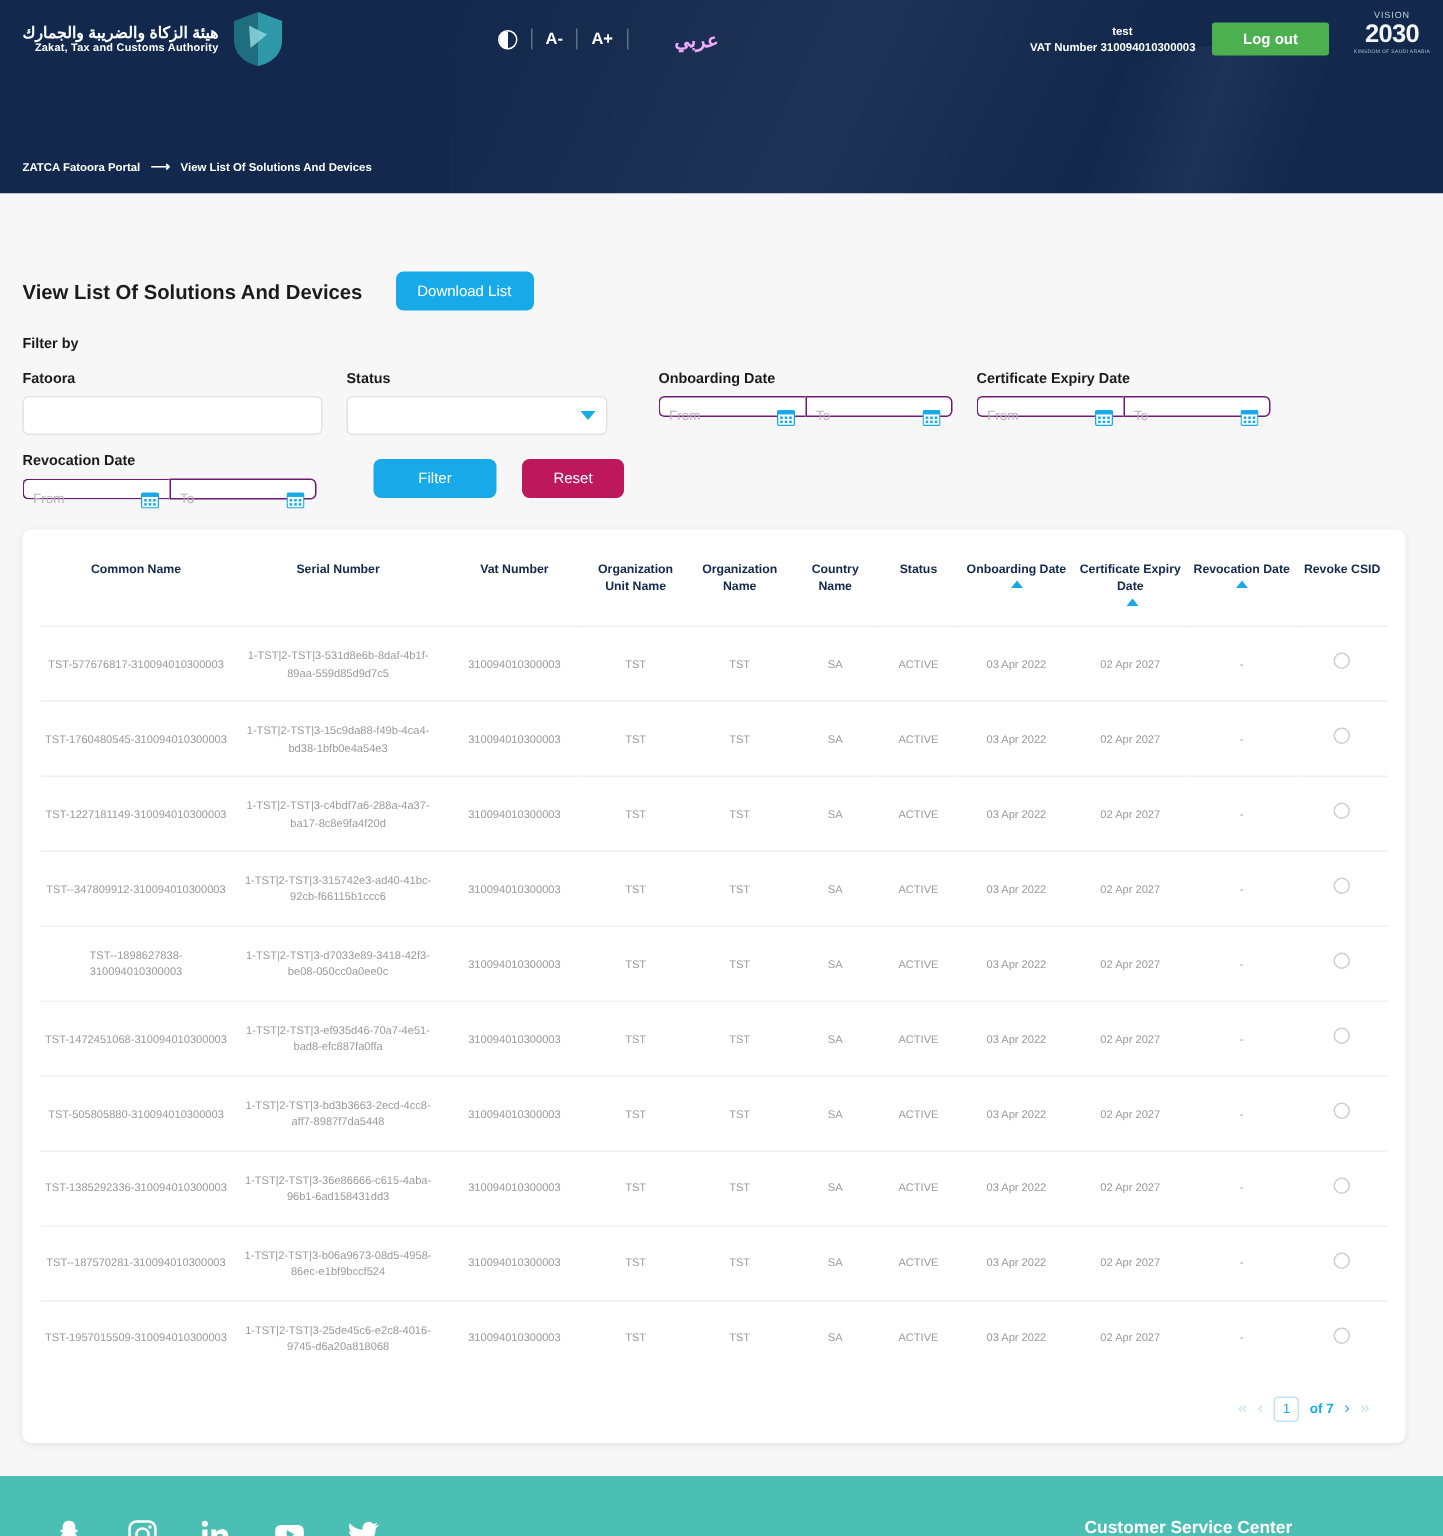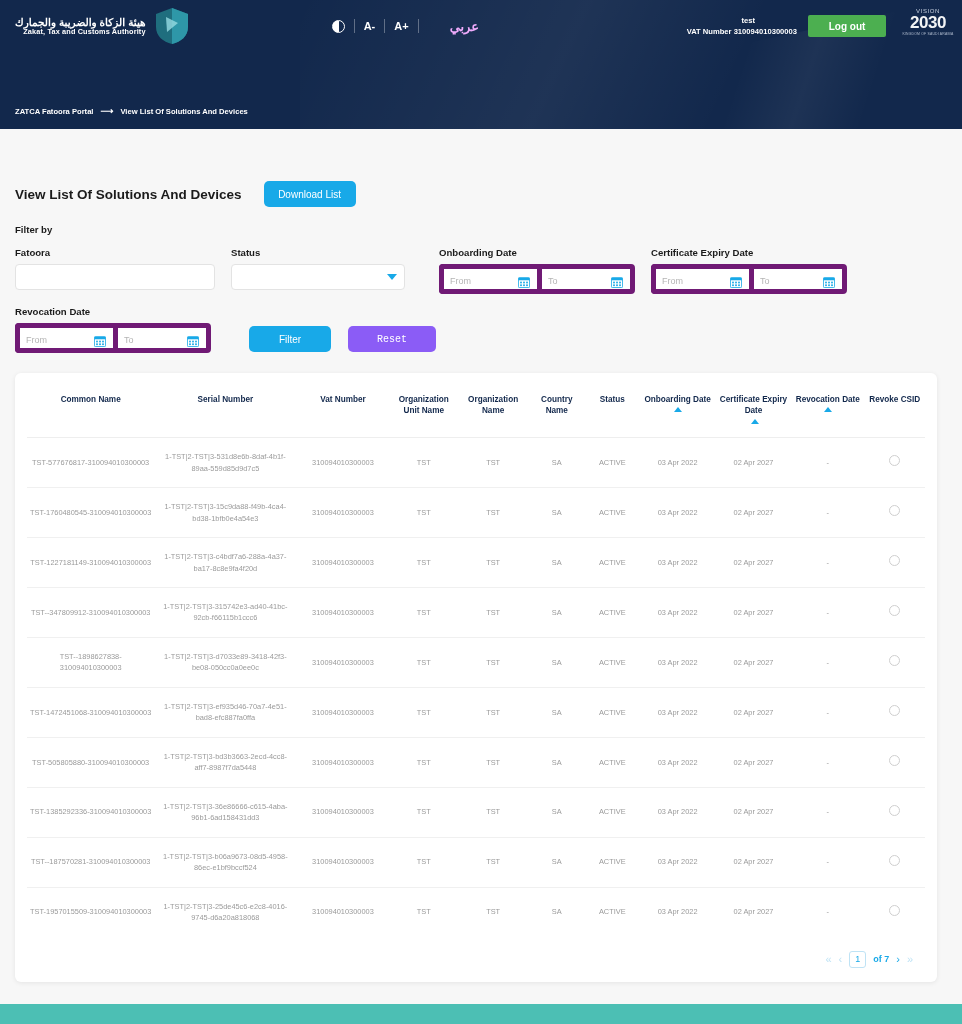--- a/index.html
+++ b/index.html
@@ -219,23 +219,23 @@
     position: absolute; right: 8px; top: 10px;
     width: 0; height: 0;
     border-left: 5px solid transparent;
     border-right: 5px solid transparent;
     border-top: 6px solid #18a9e8;
     pointer-events: none;
   }
   .daterange { display: flex; }
   .dcell {
     position: relative;
-    width: 98px; height: 30px;
+    width: 98px; height: 14px;
     background: #ffffff;
-    border: 5px solid #701a75;
+    border: 1px solid #701a75;
   }
   .dcell:first-child { border-radius: 4px 0 0 4px; border-right: none; }
   .dcell:last-child { border-radius: 0 4px 4px 0; }
   .dcell input {
     width: 72px; height: 24px;
     border: none; outline: none;
     font-size: 9px;
     font-family: "Liberation Sans", sans-serif;
     padding: 0 6px;
     color: #444;
@@ -257,23 +257,23 @@
     align-items: flex-end;
     gap: 0;
   }
   .act-btns { display: flex; gap: 17px; margin-left: 38px; padding-bottom: 1px; }
   .btn-filter {
     background: #18a9e8; color: #fff; border: none;
     border-radius: 5px; width: 82px; height: 26px;
     font-size: 10px; font-family: Liberation Sans, sans-serif; cursor: pointer;
   }
   .btn-reset {
-    background: #8b5cf6; color: #fff; border: none;
-    border-radius: 5px; width: 88px; height: 26px;
-    font-size: 10px; font-family: Liberation Mono, monospace; cursor: pointer;
+    background: #be185d; color: #fff; border: none;
+    border-radius: 5px; width: 68px; height: 26px;
+    font-size: 10px; font-family: Liberation Sans, sans-serif; cursor: pointer;
   }
 
   
   .card {
     margin-top: 20px;
     width: 922px;
     background: #ffffff;
     border-radius: 6px;
     box-shadow: 0 1px 5px rgba(0,0,0,0.08);
     padding: 13px 12px 10px 12px;

